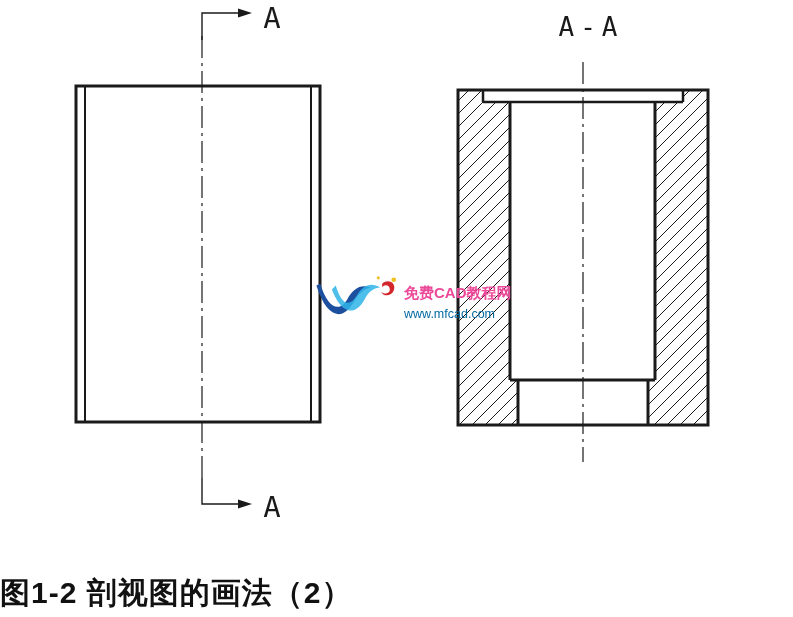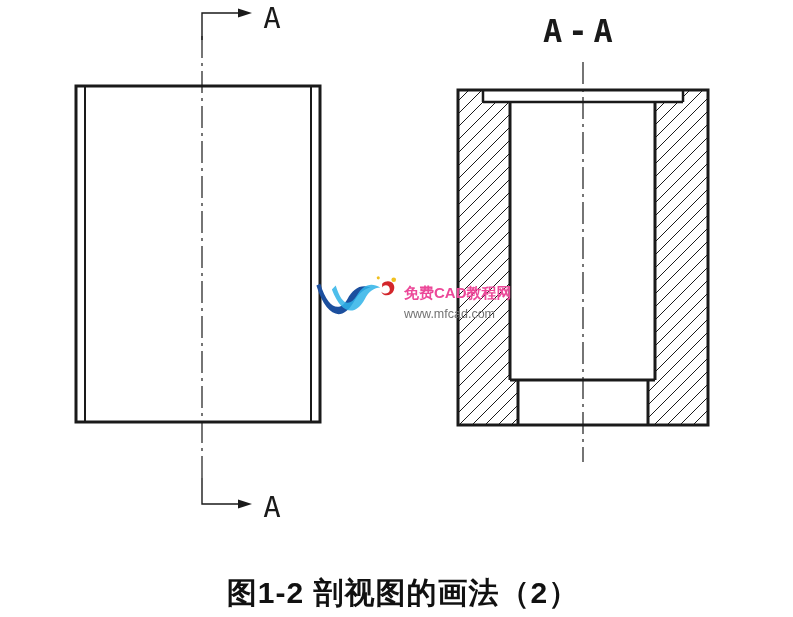--- a/index.html
+++ b/index.html
@@ -13,40 +13,39 @@
   .drawing{position:absolute;left:0;top:0;}
   .cad-label{
     position:absolute;
     font-family:"DejaVu Sans Mono", monospace;
     font-weight:400;
     color:#1a1a1a;
     user-select:none;
   }
   .label-a-top{left:255px;top:1px;width:34px;font-size:29px;text-align:center;}
   .label-a-bottom{left:255px;top:490px;width:34px;font-size:29px;text-align:center;}
-  .label-aa{left:543px;top:12px;width:96px;font-size:32px;letter-spacing:6px;font-weight:bold;}
+  .label-aa{left:543px;top:12px;width:96px;font-size:26px;letter-spacing:6px;text-align:center;}
   .watermark{
     position:absolute;left:312px;top:274px;
     display:flex;align-items:center;
   }
   .wm-logo{flex:0 0 auto;}
   .wm-text{margin-left:2px;line-height:1.15;}
   .wm-name{
     font-size:15px;font-weight:700;color:#ec4899;
     font-family:"Liberation Sans","DejaVu Sans",sans-serif;
     white-space:nowrap;
   }
   .wm-url{
-    font-size:12.5px;font-weight:400;color:#737373;
+    font-size:12.5px;font-weight:400;color:#0369a1;
     font-family:"Liberation Sans","DejaVu Sans",sans-serif;
     margin-top:6px;white-space:nowrap;
   }
   .caption{
-    position:absolute;left:13px;right:0;top:573px;
-    text-align:center;
+    position:absolute;left:0;right:0;top:573px;
     font-size:30px;font-weight:700;color:#111111;
     font-family:"Liberation Sans","DejaVu Sans",sans-serif;
     letter-spacing:1px;
   }
 </style>
 </head>
 <body>
 
 <div class="canvas">
 

